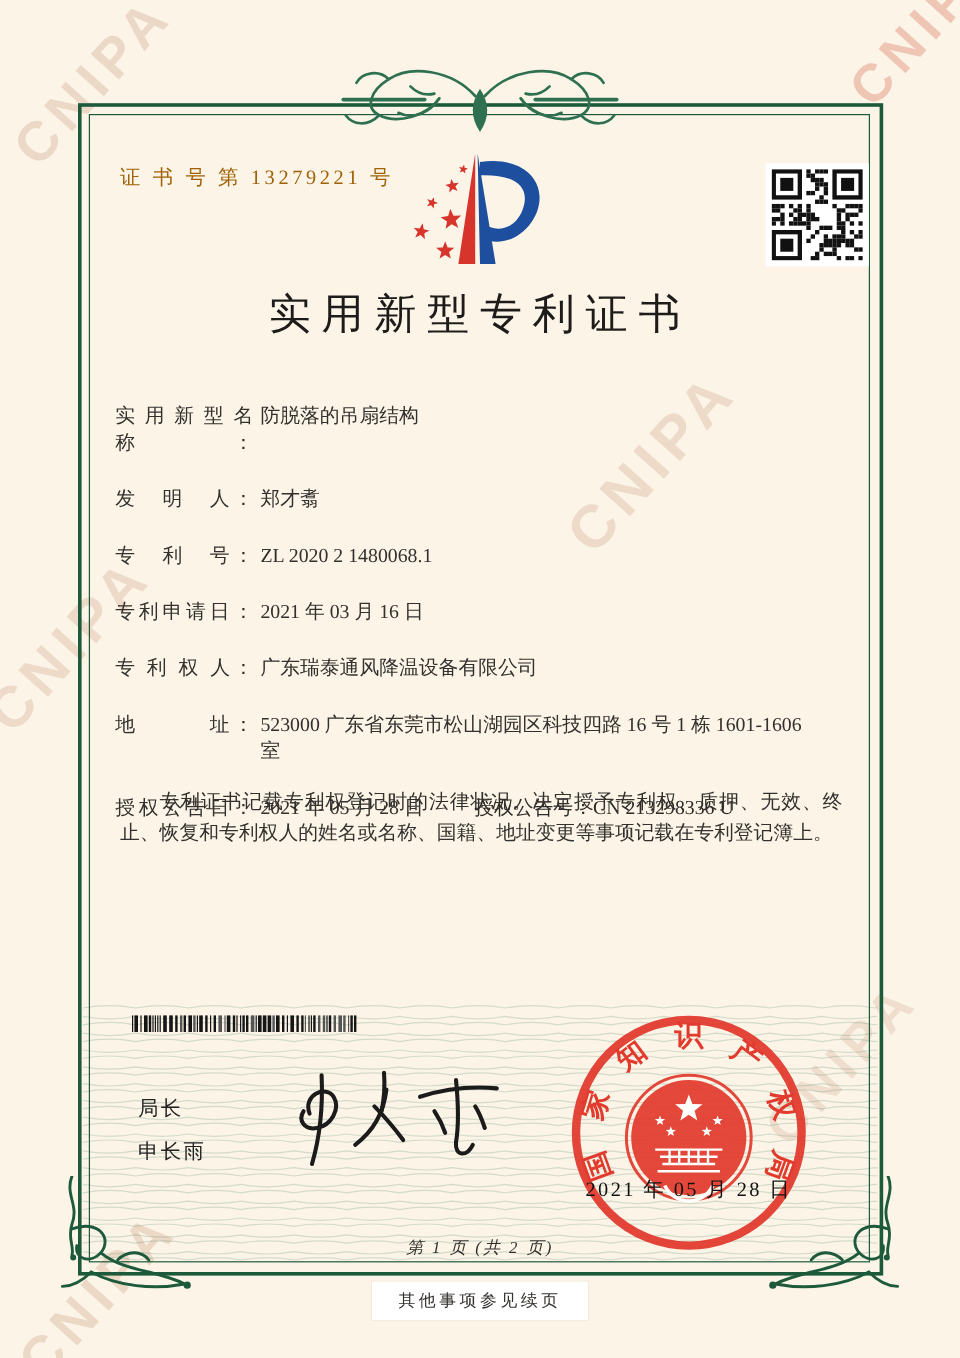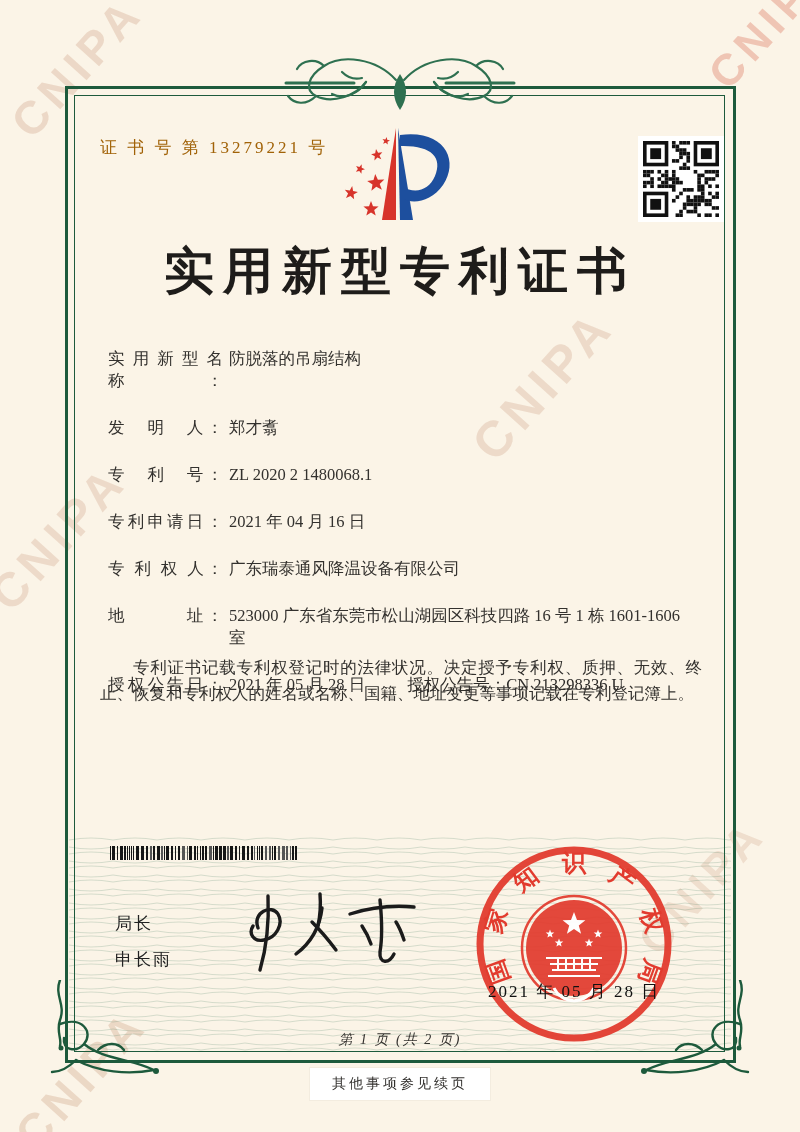--- a/index.html
+++ b/index.html
@@ -15,23 +15,23 @@
       border:3px solid #1d5a3c;}
   .frame-inner{position:absolute;left:74px;top:95px;width:649px;height:955px;
       border:1px solid #1d5a3c;}
   
   #guilloche{position:absolute;left:69px;top:836px;}
   
   .cert-no{position:absolute;left:100px;top:136px;font-size:17px;letter-spacing:3px;color:#a16207;}
   #logo{position:absolute;left:330px;top:116px;}
   #qr{position:absolute;left:638px;top:136px;background:#fff;padding:5px;}
   .title{position:absolute;left:0;top:238px;width:800px;text-align:center;
-      font-size:50px;font-weight:bold;letter-spacing:9px;color:#1e1c1a;}
-  
-  .fields{position:absolute;left:108px;top:336px;width:600px;font-size:16.5px;margin-top:12px;}
+      font-size:35px;font-weight:normal;letter-spacing:9px;color:#1e1c1a;}
+  
+  .fields{position:absolute;left:96px;top:336px;width:600px;font-size:16.5px;}
   .frow{display:flex;align-items:flex-start;margin-bottom:25px;line-height:22px;}
   .flabel{display:inline-block;width:115px;text-align:justify;text-align-last:justify;
       flex:none;color:#33312e;}
   .fval{margin-left:6px;color:#33312e;}
   .addr-val{width:455px;}
   .grant-right{margin-left:42px;display:flex;}
   
   .paras{position:absolute;left:100px;top:655px;width:602px;font-size:16.5px;
       line-height:26px;text-align:justify;color:#33312e;}
   .paras p{margin:0;text-indent:2em;}
@@ -302,21 +302,21 @@
     <div class="frow">
       <span class="flabel">发　明　人：</span>
       <span class="fval">郑才翥</span>
     </div>
     <div class="frow">
       <span class="flabel">专　利　号：</span>
       <span class="fval">ZL 2020 2 1480068.1</span>
     </div>
     <div class="frow">
       <span class="flabel">专利申请日：</span>
-      <span class="fval">2021 年 04 月 16 日</span>
+      <span class="fval">2021 年 03 月 16 日</span>
     </div>
     <div class="frow">
       <span class="flabel">专 利 权 人：</span>
       <span class="fval">广东瑞泰通风降温设备有限公司</span>
     </div>
     <div class="frow">
       <span class="flabel">地　　　址：</span>
       <span class="fval addr-val">523000 广东省东莞市松山湖园区科技四路 16 号 1 栋 1601-1606 室</span>
     </div>
     <div class="frow">

